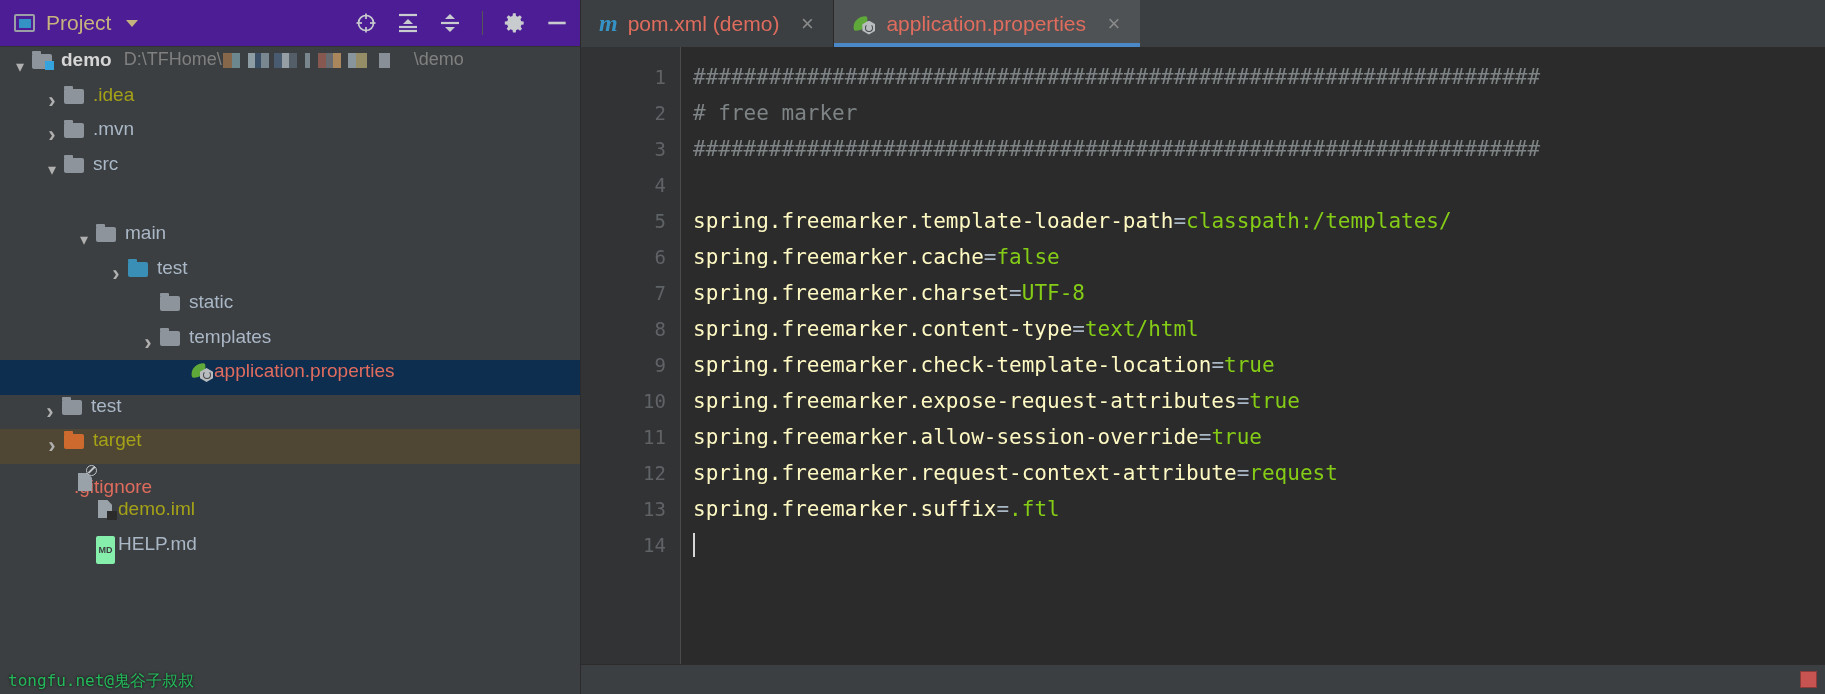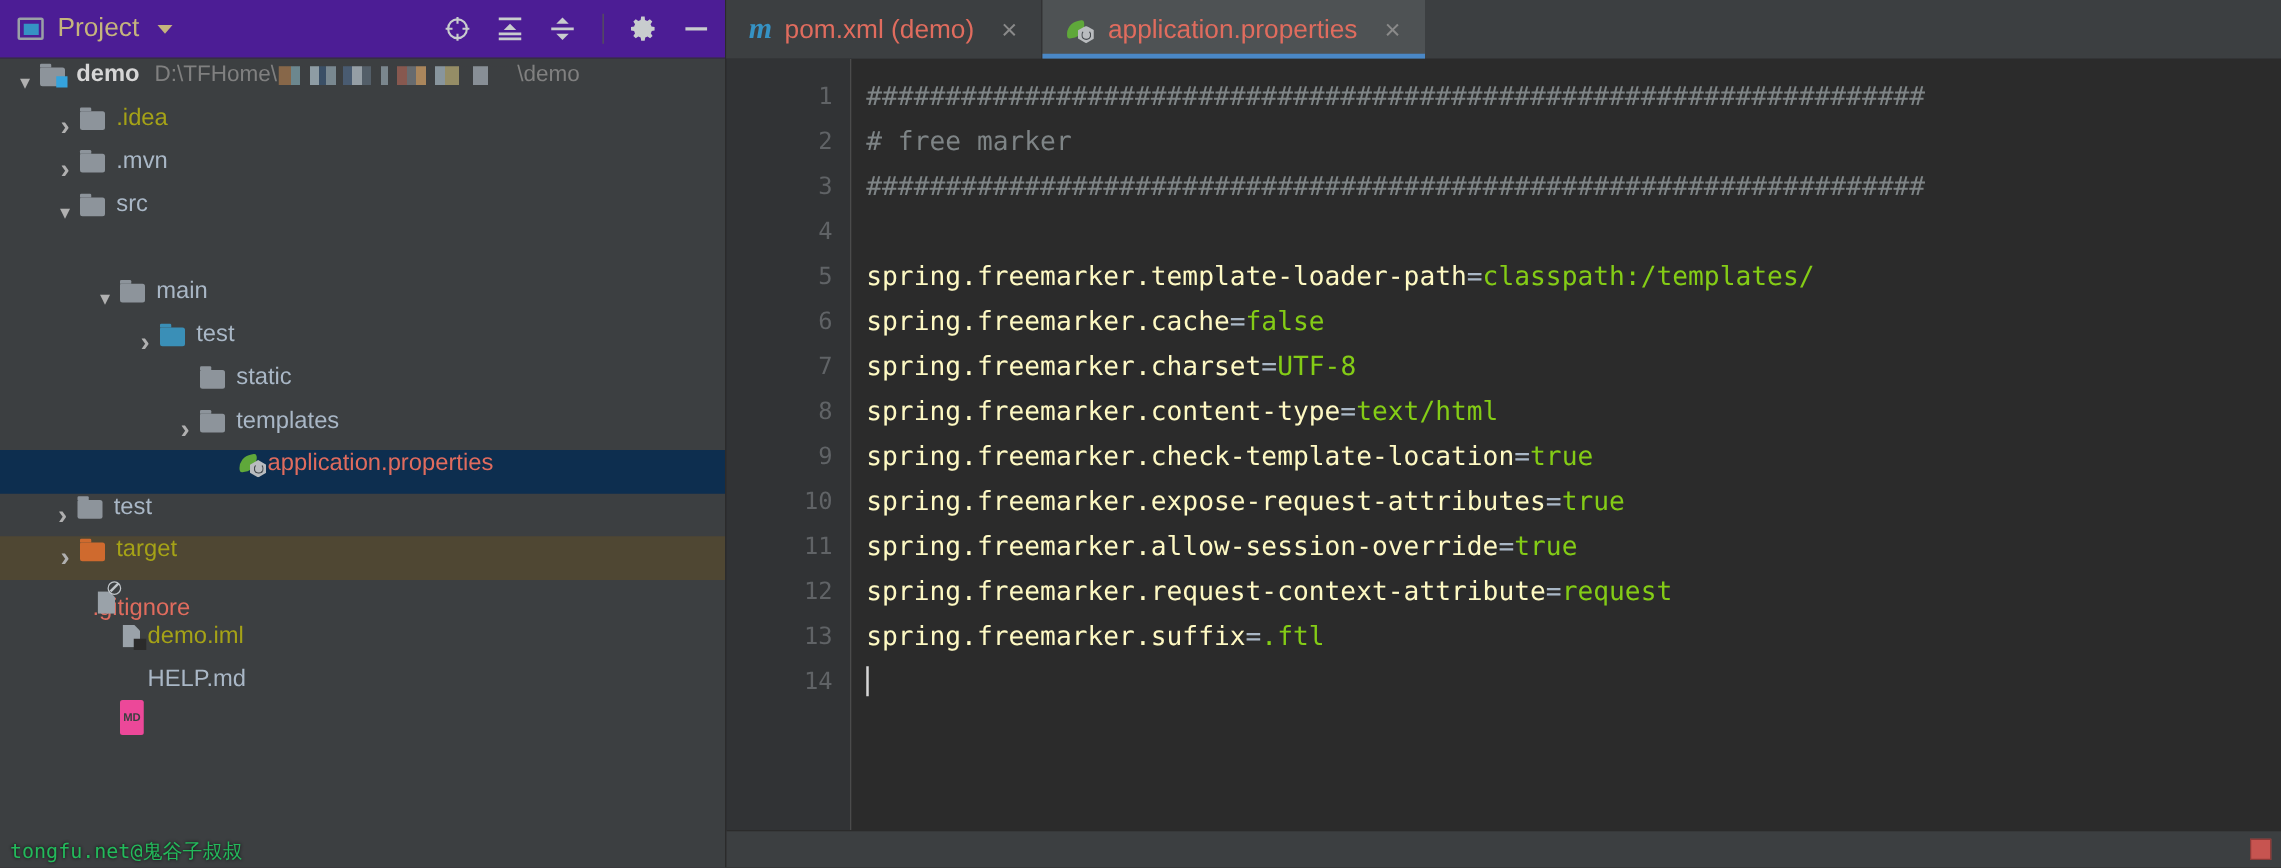--- a/index.html
+++ b/index.html
@@ -112,25 +112,24 @@
   .fileicon .dot::after {
     content: ""; position: absolute; left: 0px; top: 3px;
     width: 9px; height: 1.7px; background: #c0c5c9; transform: rotate(-45deg);
   }
   .fileicon .sq {
     position: absolute; right: 1px; bottom: 0px; width: 10px; height: 9px;
     background: #2b2b2b;
   }
   .fileicon .md {
     position: absolute; left: 2px; top: 3px; width: 19px; height: 28px;
-    background: #ec4899; border-radius: 2px;
+    background: #86efac; border-radius: 2px;
     display: flex; align-items: center; justify-content: center;
     font-size: 9px; color: #3c3f41; font-weight: bold;
     font-family: "Liberation Sans", sans-serif;
-    margin-top: 24px;
   }
   .lbl { color: #a9b7c6; }
   .lbl.bold { font-weight: bold; color: #d6d6d6; }
   .lbl.olive { color: #a5a217; }
   .lbl.salmon { color: #e06c5e; }
   .path { color: #808080; margin-left: 12px; font-size: 18px; }
   .blur {
     display: inline-block; vertical-align: middle;
     width: 190px; height: 15px; margin: 0 1px;
     background:

